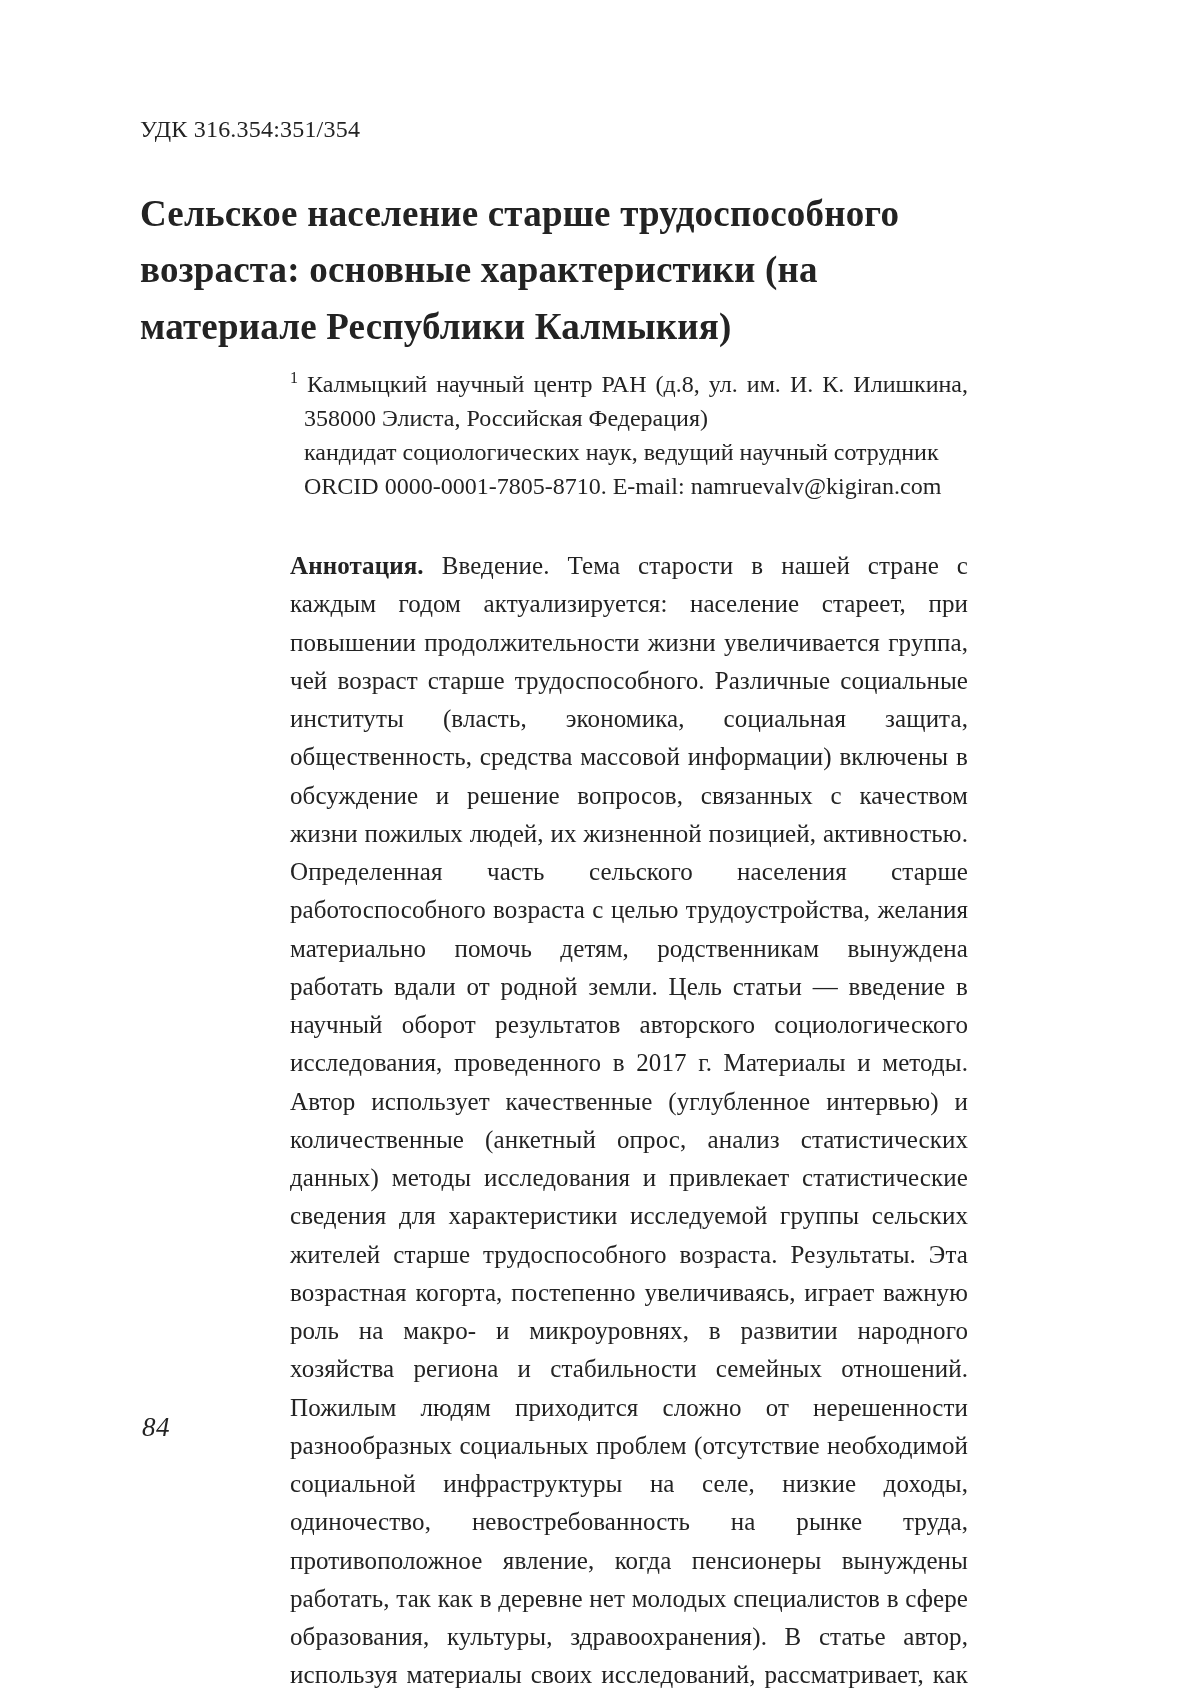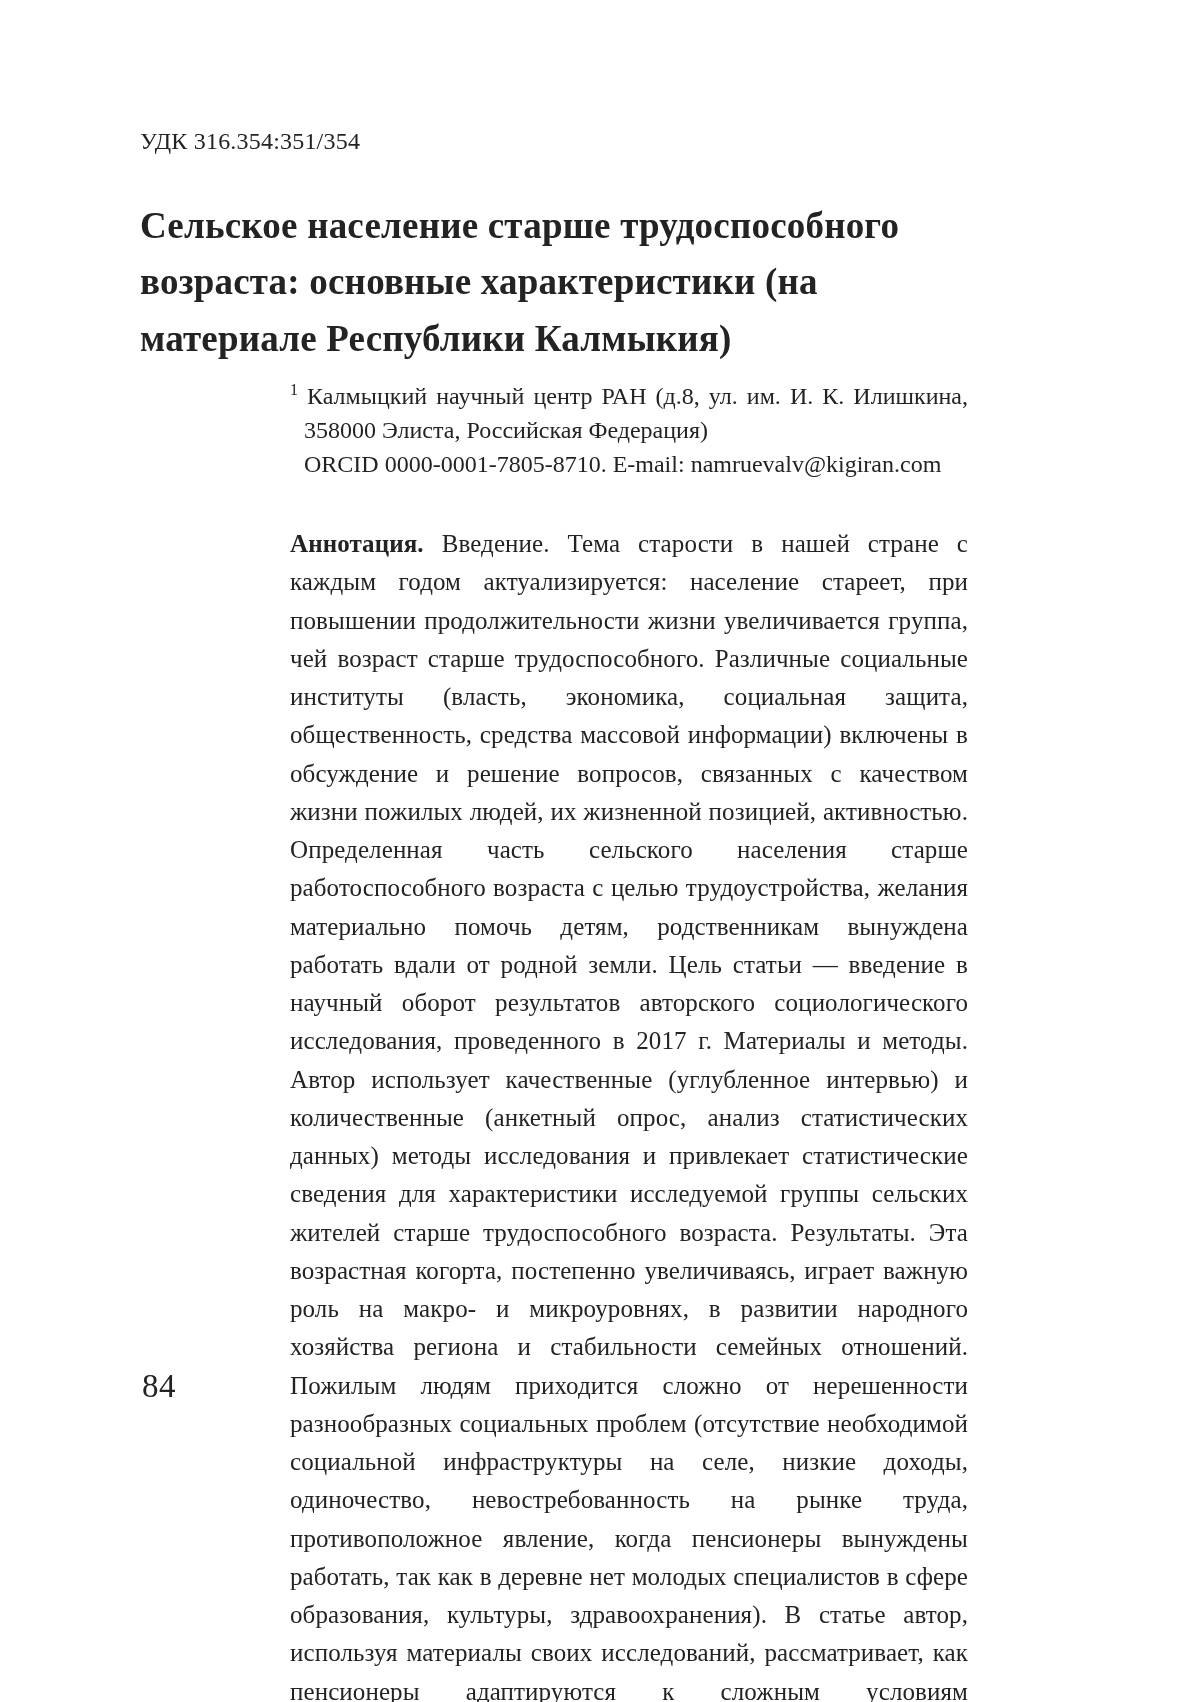--- a/index.html
+++ b/index.html
@@ -20,21 +20,20 @@
   .content {
     position: absolute;
     left: 140px;
     top: 112px;
     width: 828px;
   }
   .meta-block {
     font-size: 24px;
     line-height: 1.42;
     letter-spacing: 0.2px;
-    margin-top: 12px;
   }
   .meta-block div {
     white-space: nowrap;
   }
   .article-title {
     margin: 40px 0 0 0;
     font-size: 37px;
     font-weight: bold;
     line-height: 1.52;
     letter-spacing: 0.2px;
@@ -75,41 +74,42 @@
     font-size: 25px;
     line-height: 1.53;
     text-align: justify;
     letter-spacing: 0.1px;
   }
   .seg-bold { font-weight: bold; }
   .seg-italic { }
   .page-number {
     position: absolute;
     left: 142px;
-    top: 1368px;
-    font-size: 33px;
+    top: 1412px;
+    font-size: 27px;
     letter-spacing: 0.5px;
+    font-style: italic;
   }
 </style>
 </head>
 <body>
 
 <div class="page">
   <div class="content">
 
     <div class="meta-block">
       <div>УДК 316.354:351/354</div>
     </div>
 
     <h1 class="article-title">Сельское население старше трудоспособного возраста: основные характеристики (на материале Республики Калмыкия)</h1>
 
     <div class="indented">
 
 
-      <p class="affiliation"><span class="aff-first"><sup>1</sup> <span>Калмыцкий научный центр РАН (д.8, ул. им. И. К. Илишкина, 358000 Элиста, Российская Федерация)</span></span><span class="aff-line">ORCID 0000-0001-7805-8710. E-mail: namruevalv@kigiran.com</span></p>
+      <p class="affiliation"><span class="aff-first"><sup>1</sup> <span>Калмыцкий научный центр РАН (д.8, ул. им. И. К. Илишкина, 358000 Элиста, Российская Федерация)</span></span><span class="aff-line">кандидат социологических наук, ведущий научный сотрудник</span><span class="aff-line">ORCID 0000-0001-7805-8710. E-mail: namruevalv@kigiran.com</span></p>
 
       <p class="abstract"><span class="seg-bold">Аннотация.</span><span> </span><span class="seg-italic">Введение.</span><span> Тема старости в нашей стране с каждым годом актуализируется: население стареет, при повышении продолжительности жизни увеличивается группа, чей возраст старше трудоспособного. Различные социальные институты (власть, экономика, социальная защита, общественность, средства массовой информации) включены в обсуждение и решение вопросов, связанных с качеством жизни пожилых людей, их жизненной позицией, активностью. Определенная часть сельского населения старше работоспособного возраста с целью трудоустройства, желания материально помочь детям, родственникам вынуждена работать вдали от родной земли. Цель статьи — введение в научный оборот результатов авторского социологического исследования, проведенного в 2017 г. </span><span class="seg-italic">Материалы и методы.</span><span> Автор использует качественные (углубленное интервью) и количественные (анкетный опрос, анализ статистических данных) методы исследования и привлекает статистические сведения для характеристики исследуемой группы сельских жителей старше трудоспособного возраста. </span><span class="seg-italic">Результаты.</span><span> Эта возрастная когорта, постепенно увеличиваясь, играет важную роль на макро- и микроуровнях, в развитии народного хозяйства региона и стабильности семейных отношений. Пожилым людям приходится сложно от нерешенности разнообразных социальных проблем (отсутствие необходимой социальной инфраструктуры на селе, низкие доходы, одиночество, невостребованность на рынке труда, противоположное явление, когда пенсионеры вынуждены работать, так как в деревне нет молодых специалистов в сфере образования, культуры, здравоохранения). В статье автор, используя материалы своих исследований, рассматривает, как пенсионеры адаптируются к сложным условиям неопределенной реальности.</span></p>
 
     </div>
   </div>
 
   <div class="page-number">84</div>
 </div>
 
 </body></html>

